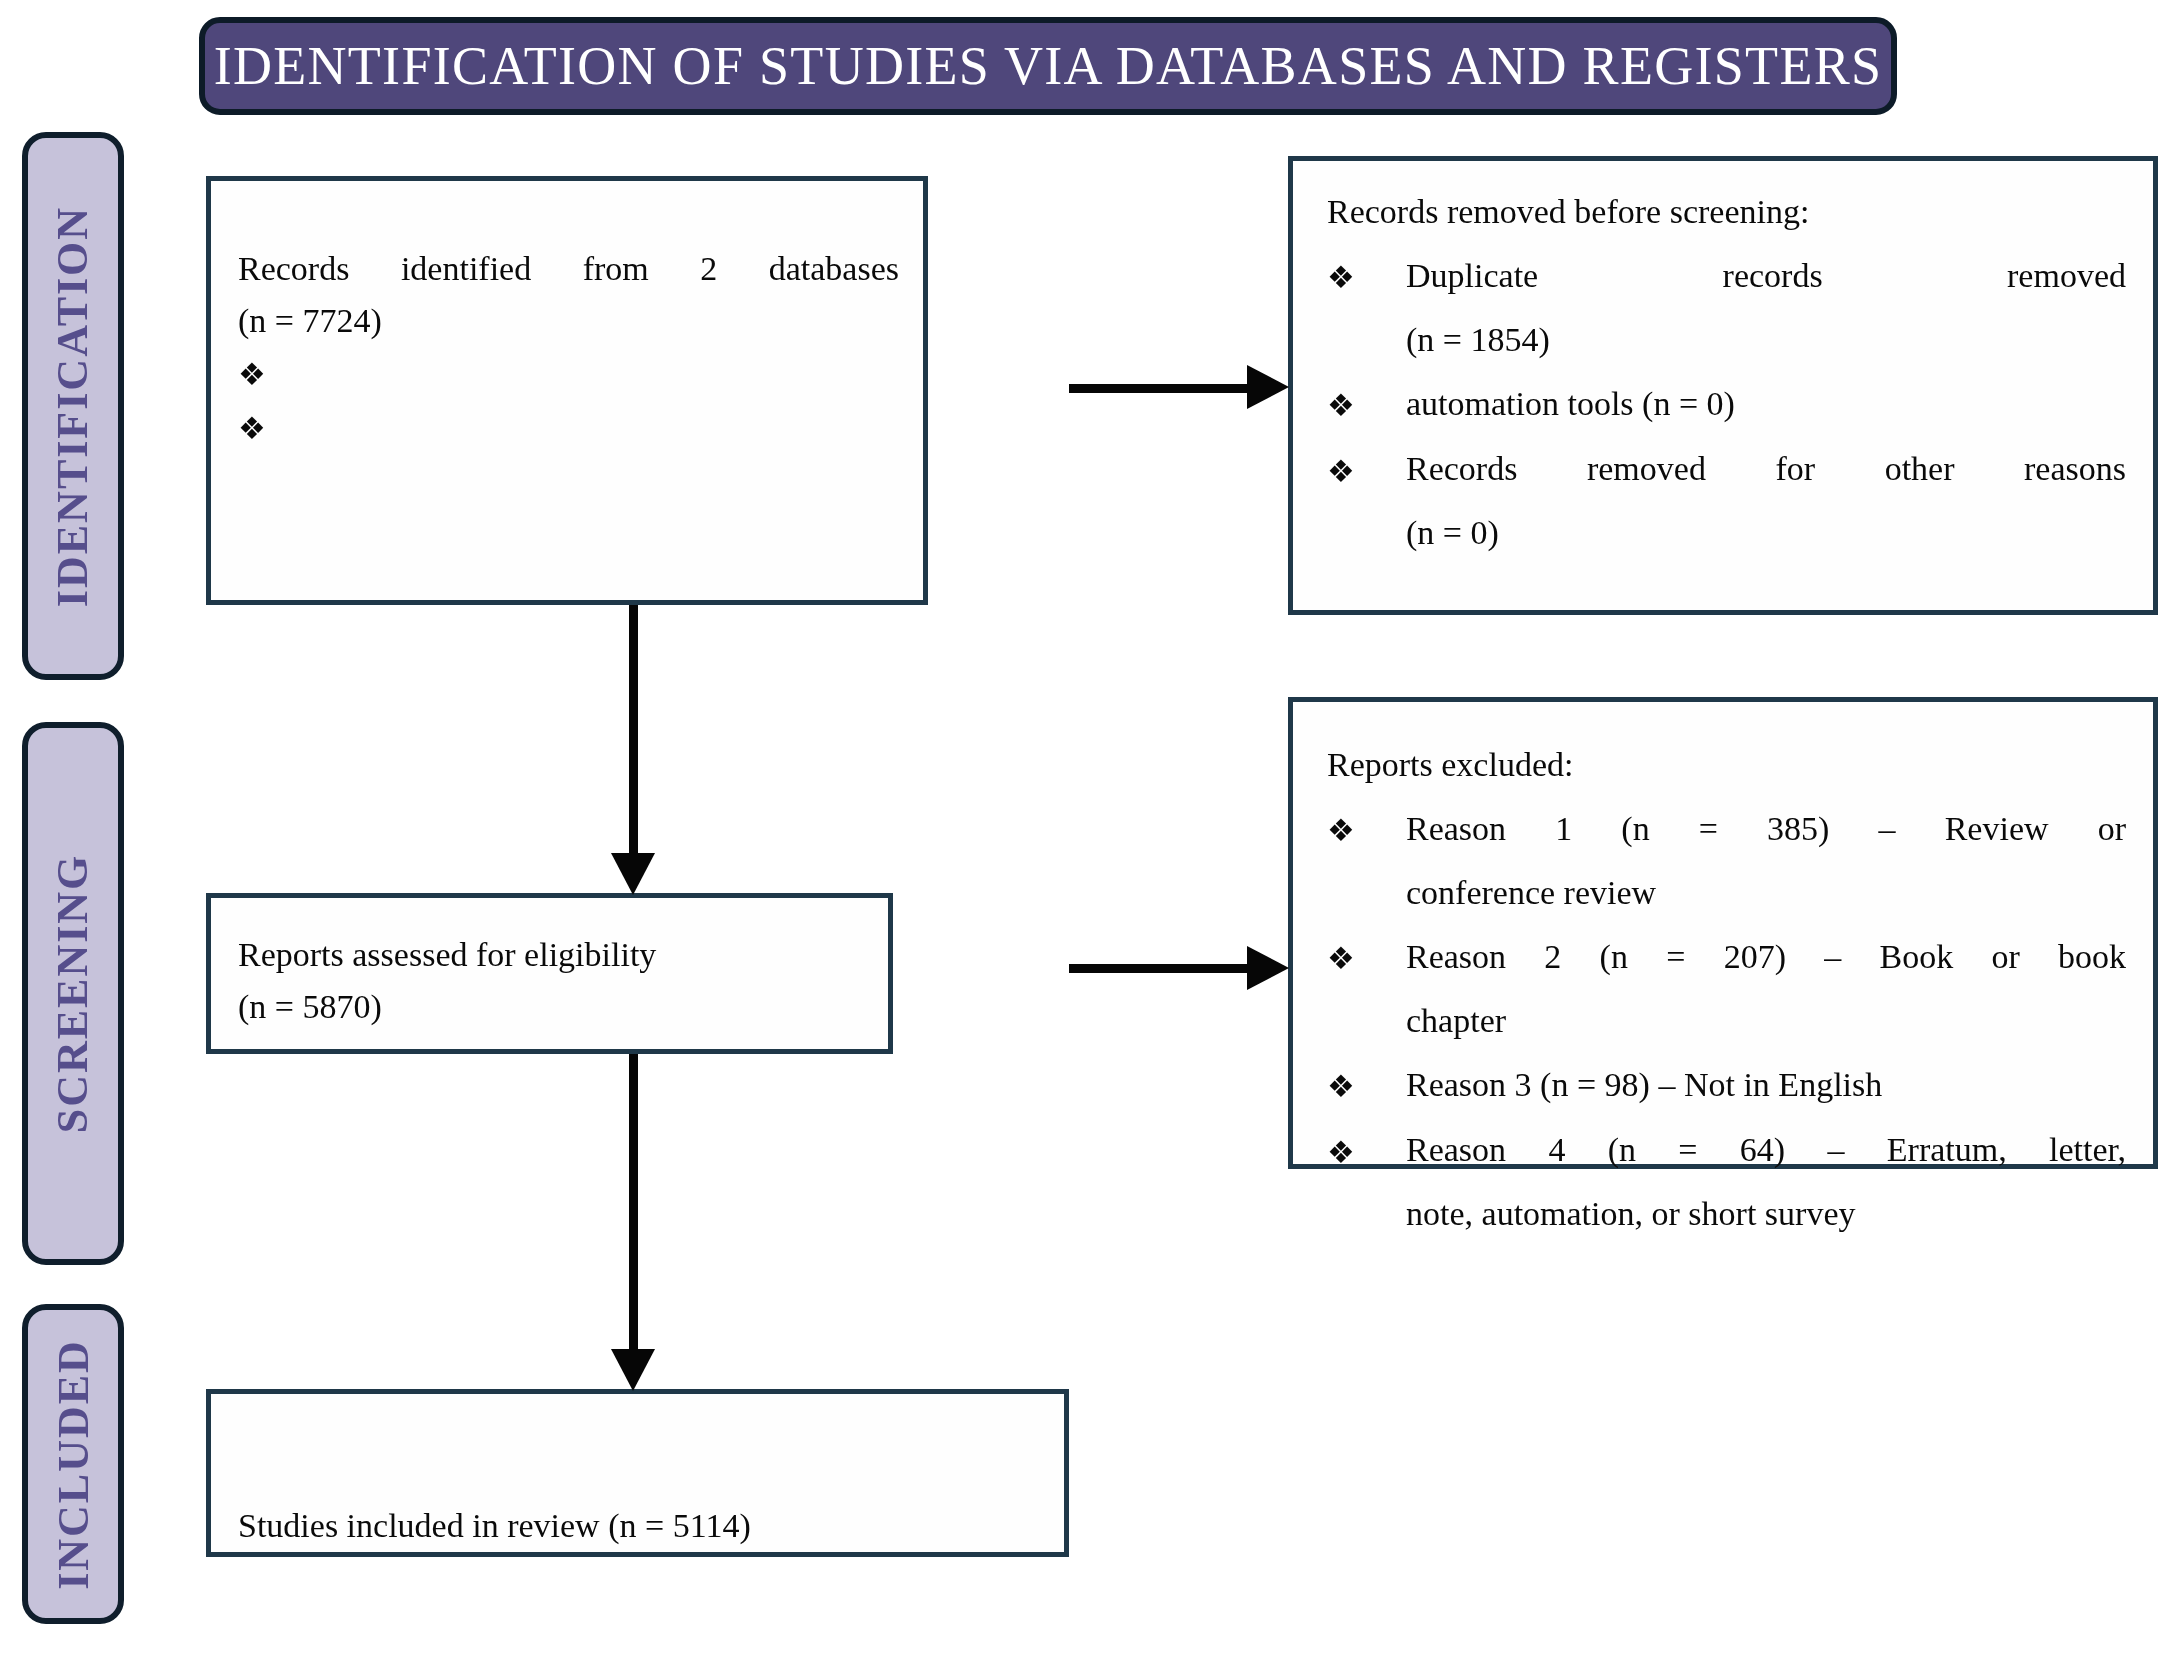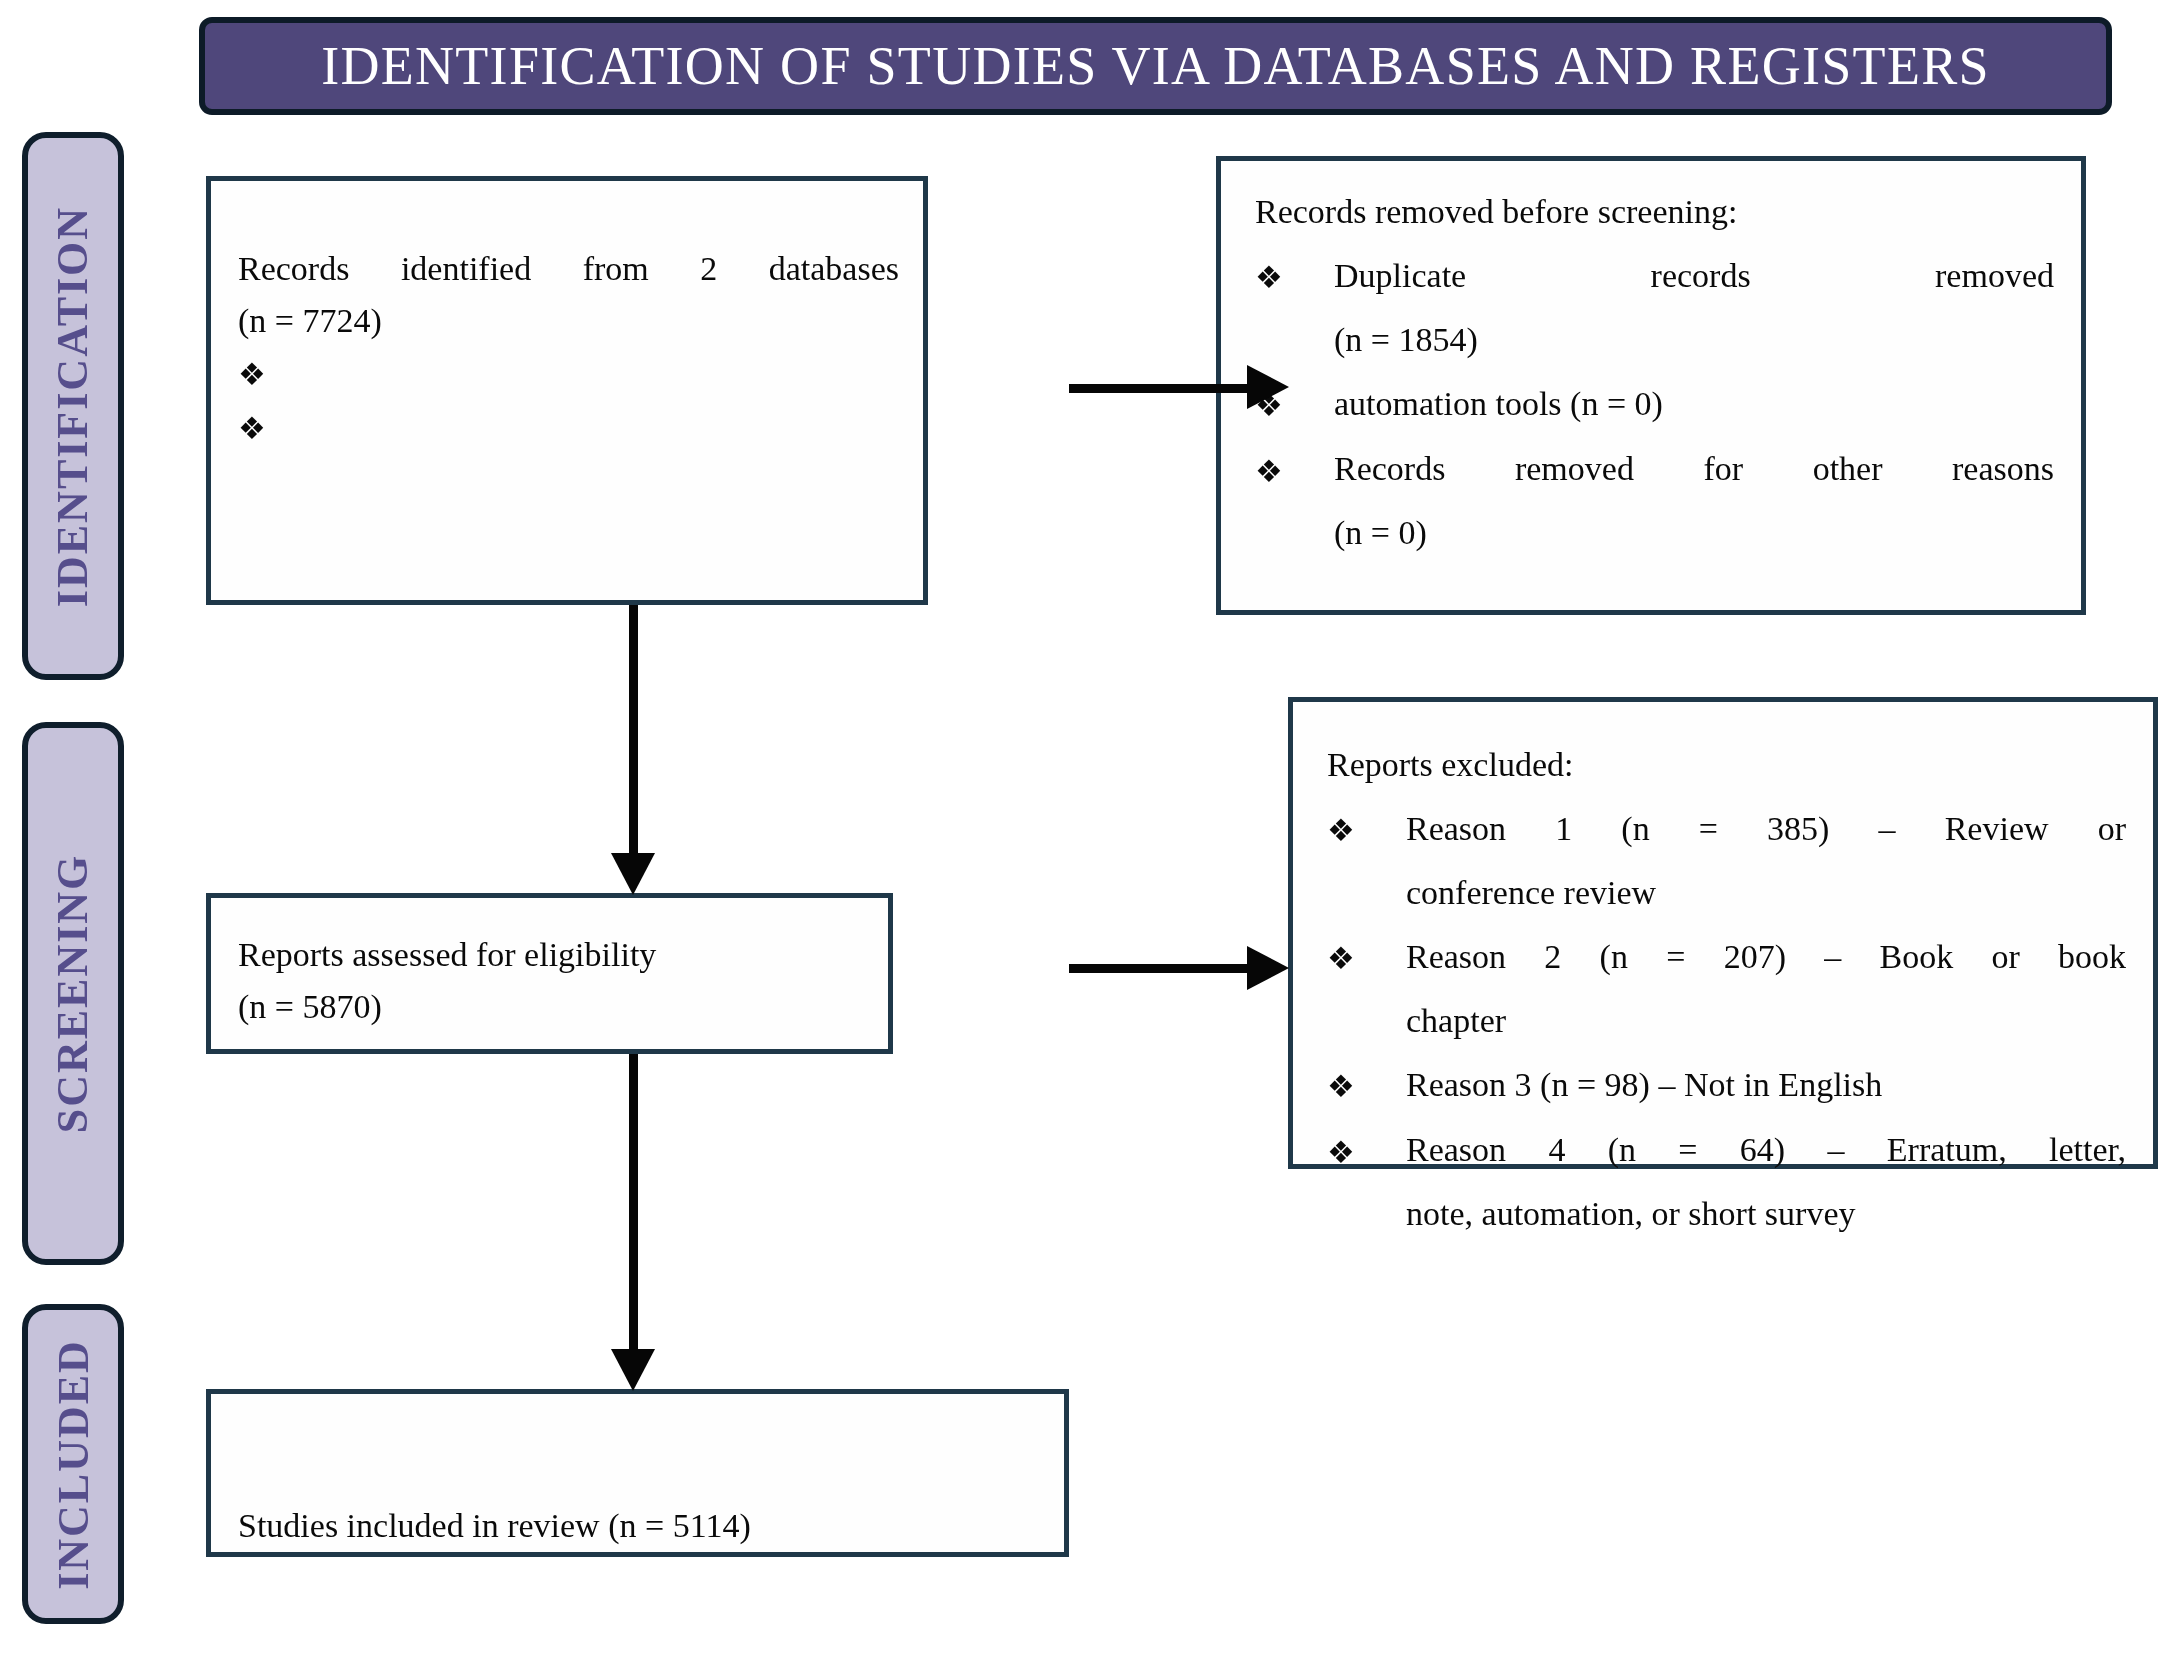--- a/index.html
+++ b/index.html
@@ -6,22 +6,22 @@
   body {
     width: 2183px; height: 1672px; overflow: hidden;
     font-family: "Liberation Serif", "DejaVu Serif", serif;
     color: #0a0a0a;
   }
   #stage { position: relative; width: 2183px; height: 1672px; background: #ffffff; }
   * { box-sizing: border-box; }
 
   
   .banner {
-    position: absolute; left: 199px; top: 17.4px; width: 1913px; height: 98px;
-    background: #4f477b; border: 6px solid #0d1b28; border-radius: 13px;
+    position: absolute; left: 199px; top: 17.4px; width: 1698px; height: 98px;
+    background: #4f477b; border: 6px solid #0d1b28; border-radius: 21px;
     display: flex; align-items: center; justify-content: center; text-align: right;
   }
   .banner span {
     color: #ffffff; font-size: 54px; letter-spacing: 1.3px; white-space: nowrap;
   }
 
   
   .stage-label {
     position: absolute; left: 22px; width: 102px;
     background: #c6c2da; border: 6px solid #0f1e2c; border-radius: 24px;
@@ -35,21 +35,21 @@
   #label-screening      { top: 722px; height: 543px; }
   #label-included       { top: 1304px; height: 320px; }
 
   
   .fbox {
     position: absolute; background: #fefefe; border: 5.4px solid #1f3849;
     font-size: 34px;
   }
   #box-identified { left: 206px;  top: 176px;  width: 722px; height: 429px;
                     padding: 62px 24px 13.4px 27px; line-height: 52px; }
-  #box-removed    { left: 1216px; top: 156px;  width: 870px; height: 459px;
+  #box-removed    { left: 1288px; top: 156px;  width: 870px; height: 459px;
                     padding: 19px 27px 18px 34px; line-height: 64px; }
   #box-assessed   { left: 206px;  top: 893px; width: 687px; height: 161px;
                     padding: 31px 24px 13.4px 27px; line-height: 52px; }
   #box-excluded   { left: 1288px; top: 697px; width: 870px; height: 472px;
                     padding: 31px 27px 12px 34px; line-height: 64px; }
   #box-included   { left: 206px;  top: 1389px; width: 863px; height: 168px;
                     padding: 0 24px 0 27px; line-height: 52px;
                     display: flex; align-items: flex-end; }
 
   .jline { text-align: justify; text-align-last: justify; }  

